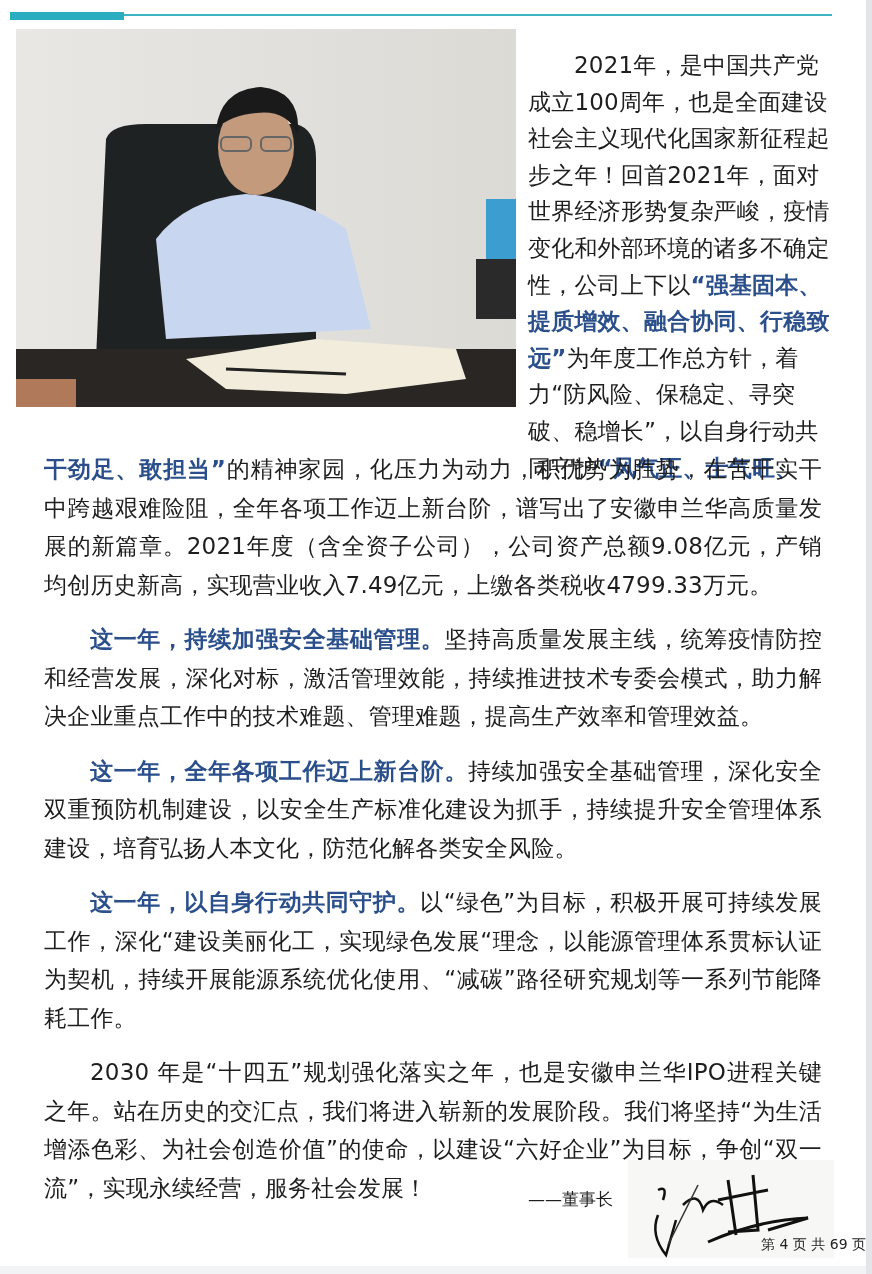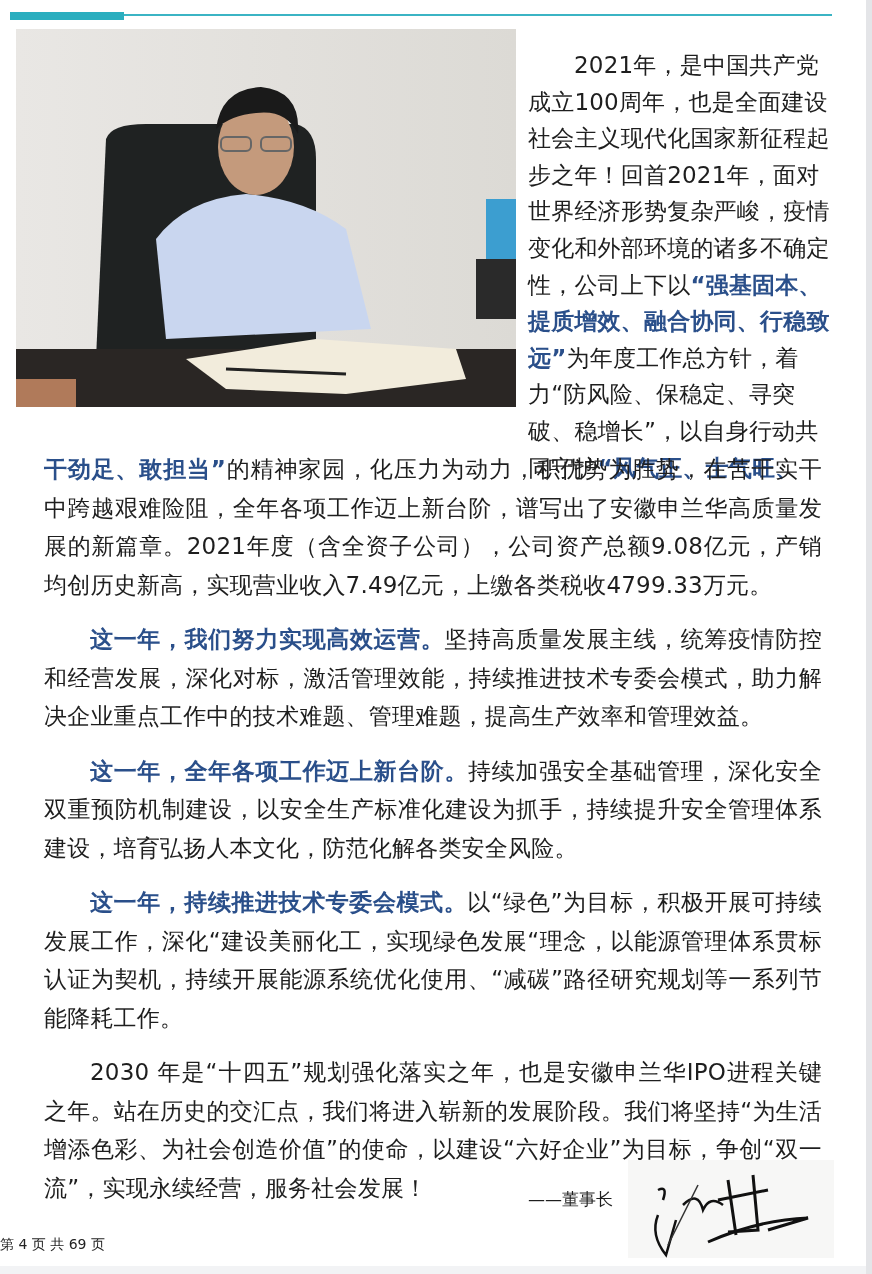--- a/index.html
+++ b/index.html
@@ -12,21 +12,21 @@
   .photo { position:absolute; left:16px; top:29px; width:500px; height:378px; overflow:hidden; background:#e4e2df; }
   .text { color:#1e1e1e; font-size:23px; letter-spacing:0.2px; }
   .hl { color:#2a4f8a; font-weight:bold; }
   .side { position:absolute; left:528px; top:47px; width:310px; line-height:36.6px; }
   .side p { margin:0; }
   .body { position:absolute; left:28px; top:434px; width:810px; line-height:38.5px; }
   .body p { margin:16px; text-align:justify; }
   .indent { text-indent:2em; }
   .sign { position:absolute; left:528px; top:1188px; font-size:17px; color:#1e1e1e; }
   .sigbox { position:absolute; left:628px; top:1160px; width:206px; height:98px; background:#f7f7f6; }
-  .pagenum { position:absolute; left:0; width:866px; top:1236px; text-align:left; font-size:14px; color:#222; }
+  .pagenum { position:absolute; left:0; width:866px; top:1236px; text-align:right; font-size:14px; color:#222; }
 </style>
 </head>
 <body>
 
 <div class="page">
   <div class="rule-thick"></div>
   <div class="rule-thin"></div>
 
   <div class="photo">
     <svg width="500" height="378" viewBox="0 0 500 378">
@@ -54,23 +54,23 @@
 
   <div class="side text">
     <p class="indent">
       <span>2021年，是中国共产党成立100周年，也是全面建设社会主义现代化国家新征程起步之年！回首2021年，面对世界经济形势复杂严峻，疫情变化和外部环境的诸多不确定性，公司上下以</span><span class="hl">“强基固本、提质增效、融合协同、行稳致远”</span><span>为年度工作总方针，着力“防风险、保稳定、寻突破、稳增长”，以自身行动共同守护</span><span class="hl">“风气正、士气旺、</span>
     </p>
   </div>
 
   <div class="body text">
     <p><span class="hl">干劲足、敢担当”</span><span>的精神家园，化压力为动力，积优势为胜势，在苦干实干中跨越艰难险阻，全年各项工作迈上新台阶，谱写出了安徽申兰华高质量发展的新篇章。2021年度（含全资子公司），公司资产总额9.08亿元，产销均创历史新高，实现营业收入7.49亿元，上缴各类税收4799.33万元。</span></p>
 
-    <p class="indent"><span class="hl">这一年，我们努力实现高效运营。</span><span>坚持高质量发展主线，统筹疫情防控和经营发展，深化对标，激活管理效能，持续推进技术专委会模式，助力解决企业重点工作中的技术难题、管理难题，提高生产效率和管理效益。</span></p>
+    <p class="indent"><span class="hl">这一年，持续加强安全基础管理。</span><span>坚持高质量发展主线，统筹疫情防控和经营发展，深化对标，激活管理效能，持续推进技术专委会模式，助力解决企业重点工作中的技术难题、管理难题，提高生产效率和管理效益。</span></p>
     <p class="indent"><span class="hl">这一年，全年各项工作迈上新台阶。</span><span>持续加强安全基础管理，深化安全双重预防机制建设，以安全生产标准化建设为抓手，持续提升安全管理体系建设，培育弘扬人本文化，防范化解各类安全风险。</span></p>
-    <p class="indent"><span class="hl">这一年，持续推进技术专委会模式。</span><span>以“绿色”为目标，积极开展可持续发展工作，深化“建设美丽化工，实现绿色发展“理念，以能源管理体系贯标认证为契机，持续开展能源系统优化使用、“减碳”路径研究规划等一系列节能降耗工作。</span></p>
+    <p class="indent"><span class="hl">这一年，以自身行动共同守护。</span><span>以“绿色”为目标，积极开展可持续发展工作，深化“建设美丽化工，实现绿色发展“理念，以能源管理体系贯标认证为契机，持续开展能源系统优化使用、“减碳”路径研究规划等一系列节能降耗工作。</span></p>
     <p class="indent">2030 年是“十四五”规划强化落实之年，也是安徽申兰华IPO进程关键之年。站在历史的交汇点，我们将进入崭新的发展阶段。我们将坚持“为生活增添色彩、为社会创造价值”的使命，以建设“六好企业”为目标，争创“双一流”，实现永续经营，服务社会发展！</p>
   </div>
 
   <div class="sign">——董事长</div>
   <div class="sigbox">
     <svg width="206" height="98" viewBox="0 0 206 98">
       <path d="M30 30 Q40 25 35 40" stroke="#111" stroke-width="2.5" fill="none"></path>
       <path d="M30 55 Q22 75 38 95 L48 60" stroke="#111" stroke-width="2.5" fill="none"></path>
       <path d="M55 45 Q70 30 75 50 Q82 35 95 45" stroke="#111" stroke-width="2.5" fill="none"></path>
       <path d="M70 25 L40 85" stroke="#333" stroke-width="1.5" fill="none"></path>

